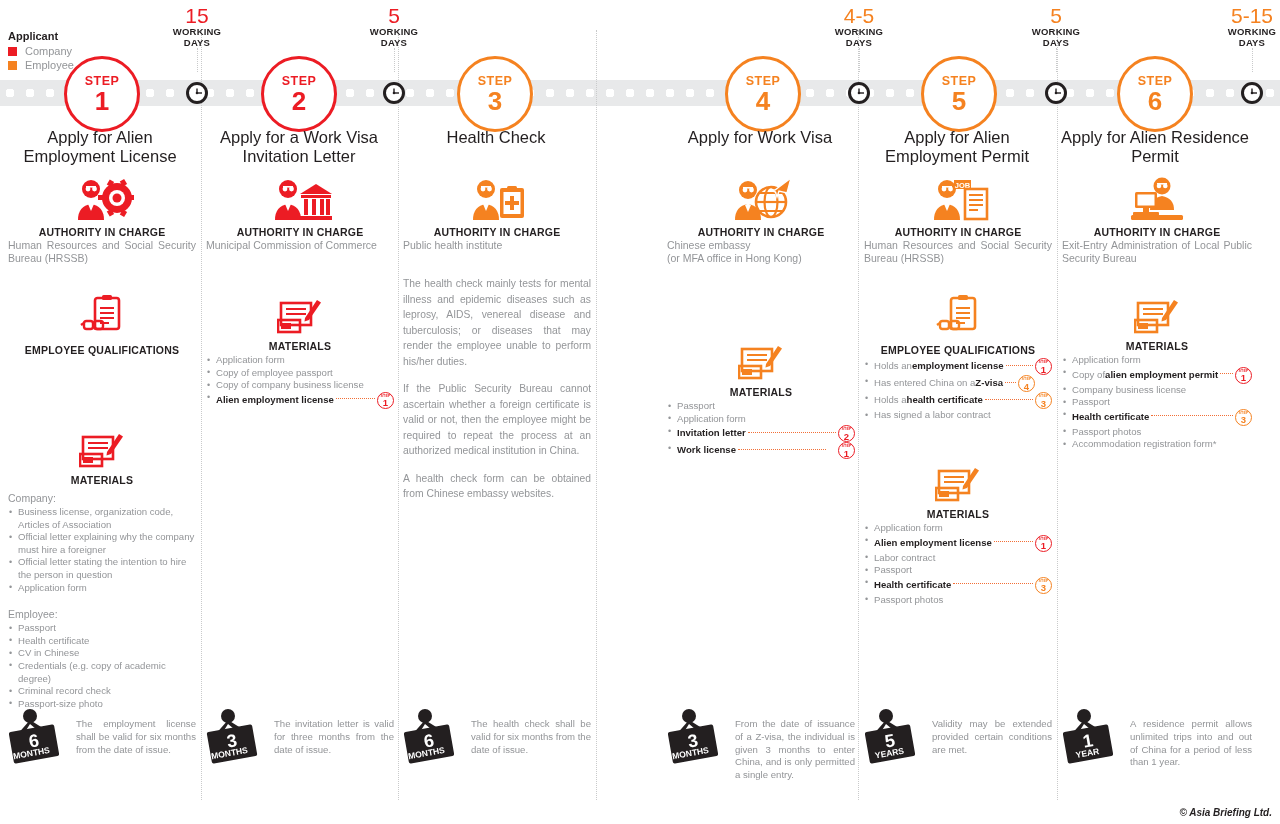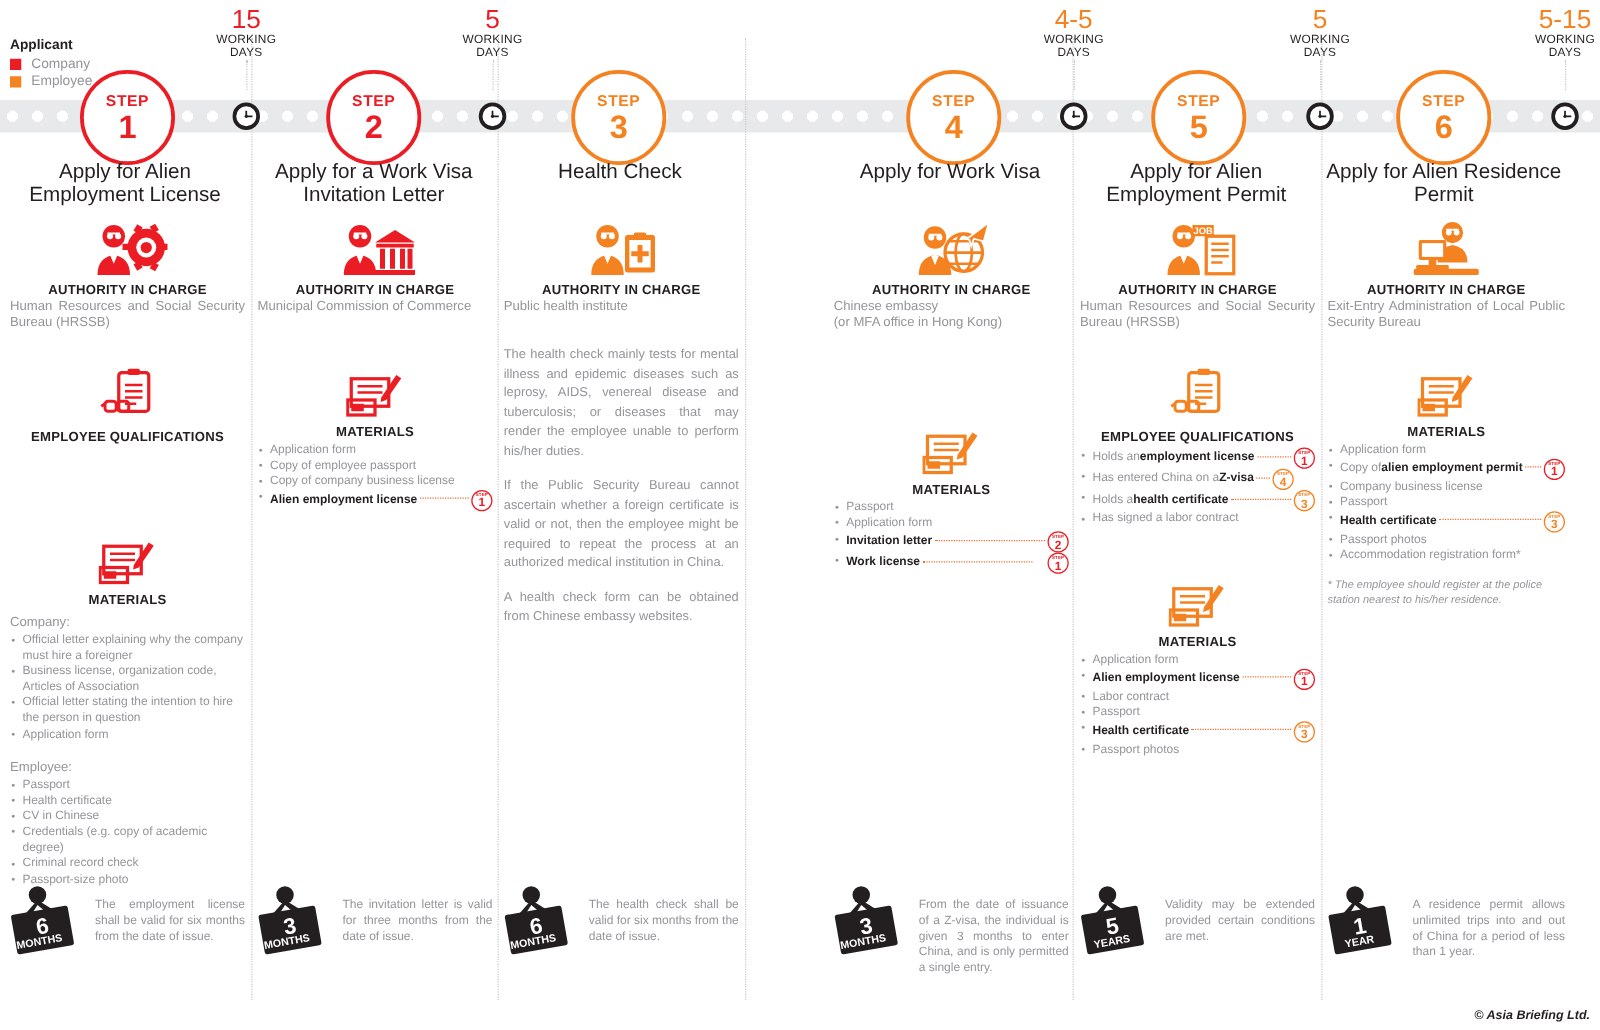--- a/index.html
+++ b/index.html
@@ -40,21 +40,21 @@
     position: absolute; top: 30px; height: 770px; width: 1px;
     border-left: 1px dotted #c9cacb;
   }
 
   
   .wd {
     position: absolute; top: 6px; width: 90px; text-align: center;
   }
   .wd .wd-num { font-size: 21px; line-height: 20px; color: #f58220; font-weight: 400; }
   .wd .wd-num.red { color: #ec1c24; }
-  .wd .wd-lbl { font-size: 9.5px; font-weight: normal; color: #231f20; line-height: 11px; letter-spacing: .2px; }
+  .wd .wd-lbl { font-size: 9.5px; font-weight: bold; color: #231f20; line-height: 11px; letter-spacing: .2px; }
   .wd .wd-stem {
     position: absolute; left: 50%; top: 42px; height: 24px; width: 0;
     border-left: 1px dotted #c9cacb;
   }
   .clock {
     position: absolute; top: 80px; left: 50%; margin-left: -13px;
     width: 26px; height: 26px;
   }
 
   
@@ -317,22 +317,22 @@
             <rect x="9" y="19" width="20" height="2"></rect>
           </g>
         <rect x="1" y="26" width="22" height="12" fill="none" stroke="#ec1c24" stroke-width="2.6"></rect>
         <rect x="4" y="29" width="10" height="6" fill="#ec1c24"></rect>
         <path d="M28 24 L40 6 l4 2.5 L32 26 l-4.5 1.5 z" fill="#ec1c24"></path>
       </svg>
     </div>
     <div class="sec-head">MATERIALS</div>
     <div class="sublabel">Company:</div>
     <ul class="bl">
+      <li>Business license, organization code, Articles of Association</li>
       <li>Official letter explaining why the company must hire a foreigner</li>
-      <li>Business license, organization code, Articles of Association</li>
       <li>Official letter stating the intention to hire the person in question</li>
       <li>Application form</li>
     </ul>
     <div class="sublabel" style="margin-top:14px">Employee:</div>
     <ul class="bl">
       <li>Passport</li>
       <li>Health certificate</li>
       <li>CV in Chinese</li>
       <li>Credentials (e.g. copy of academic degree)</li>
       <li>Criminal record check</li>
@@ -653,21 +653,20 @@
         <b>Health certificate</b>
         <span class="dotline" style="flex:1;min-width:8px"></span>
         <span class="ref orange">
           <span class="r-w">STEP</span>
           <span class="r-n">3</span>
         </span>
       </li>
       <li>Passport photos</li>
       <li>Accommodation registration form*</li>
     </ul>
-    <div class="note">* The employee should register at the police station nearest to his/her residence.</div>
   </div>
 </div>
 
 <div class="validity" style="left:8px;top:706px;width:188px">
   <div class="tag-wrap">
     <svg width="60" height="58" viewBox="0 0 60 58">
       <circle cx="22" cy="10" r="7" fill="#231f20"></circle>
       <path d="M22 14 L8 30 L12 34 L22 18 L34 28 L38 24 z" fill="#231f20"></path>
       <rect x="3" y="22" width="46" height="32" rx="2" fill="#231f20" transform="rotate(-10 26 38)"></rect>
       <text x="27" y="41" font-family="Liberation Sans, sans-serif" font-size="18" font-weight="bold" fill="#fff" text-anchor="middle" transform="rotate(-10 27 41)">6</text>

